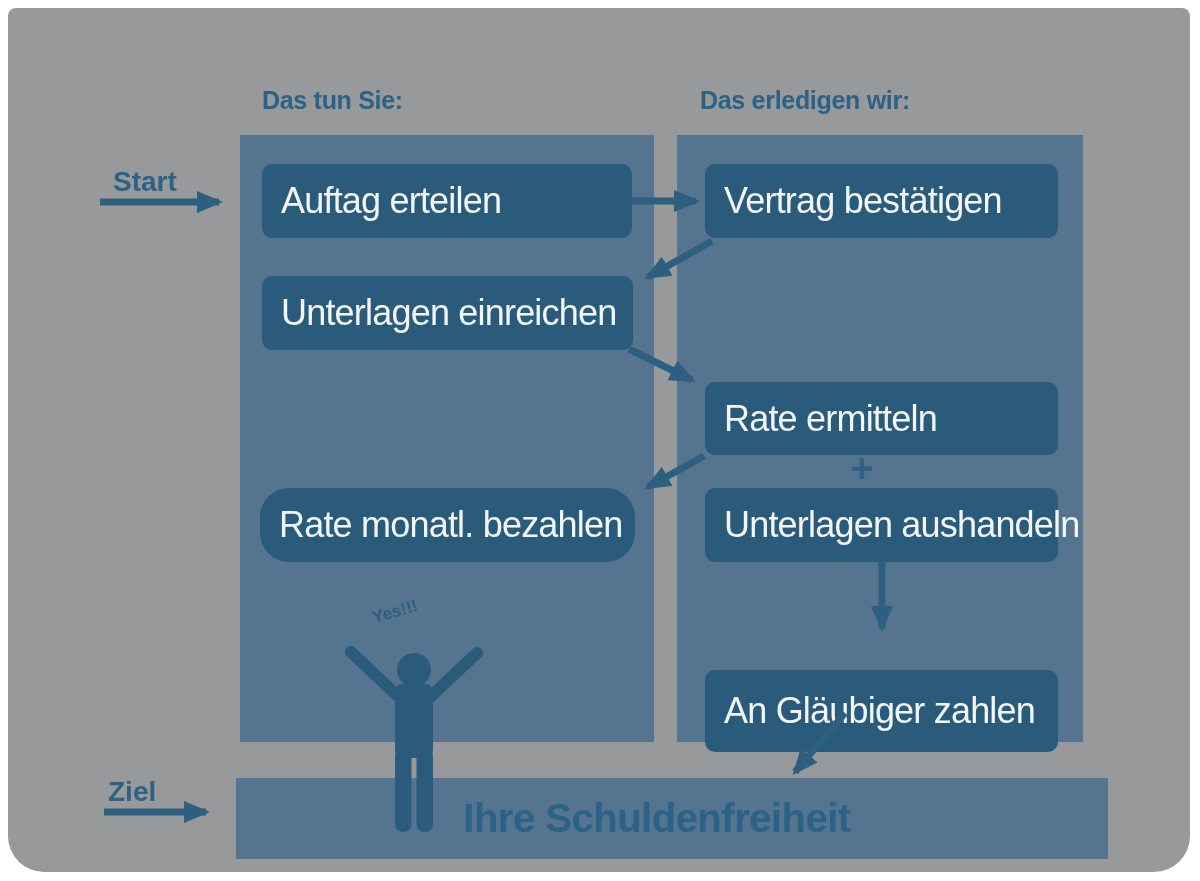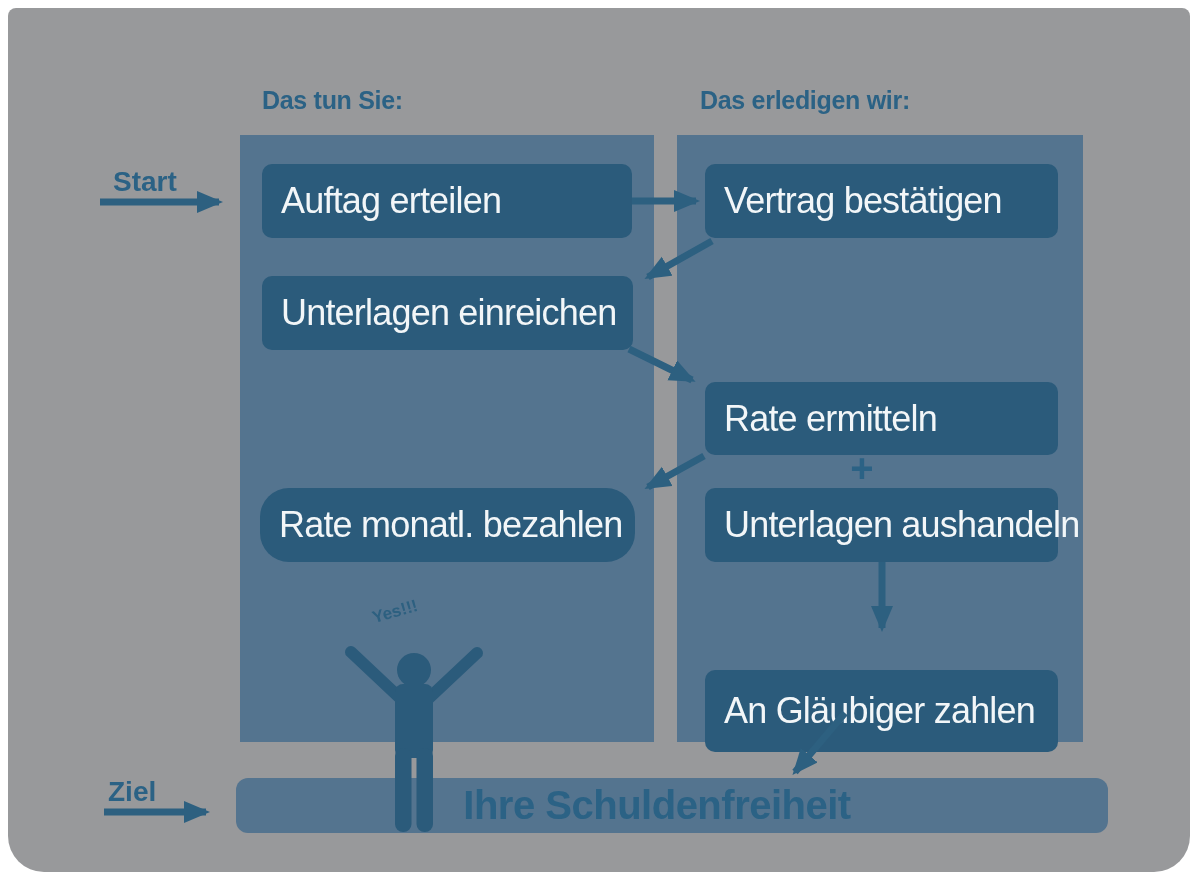--- a/index.html
+++ b/index.html
@@ -42,22 +42,22 @@
     position:absolute; left:840px; top:446px; width:44px; text-align:center;
     font-size:40px; font-weight:bold; color:var(--ink);
   }
   .side-label{
     position:absolute; font-size:28px; font-weight:bold; color:var(--ink);
     white-space:nowrap;
   }
   .start-label{ left:113px; top:166px; }
   .ziel-label{ left:108px; top:776px; }
   .goal-bar{
-    position:absolute; left:236px; top:778px; width:872px; height:55px;
-    background:var(--panel); display:flex; align-items:center; justify-content:center;border-radius:12px;
+    position:absolute; left:236px; top:778px; width:872px; height:81px;
+    background:var(--panel); display:flex; align-items:center; justify-content:center;
   }
   .goal-text{
     font-size:40px; font-weight:600; letter-spacing:-0.5px; color:var(--ink);
     margin-right:30px; white-space:nowrap;
   }
   .yes{
     position:absolute; left:372px; top:602px; font-size:17px; font-weight:bold;
     color:var(--arrow); transform:rotate(-16deg); white-space:nowrap;
   }
   svg.overlay{

